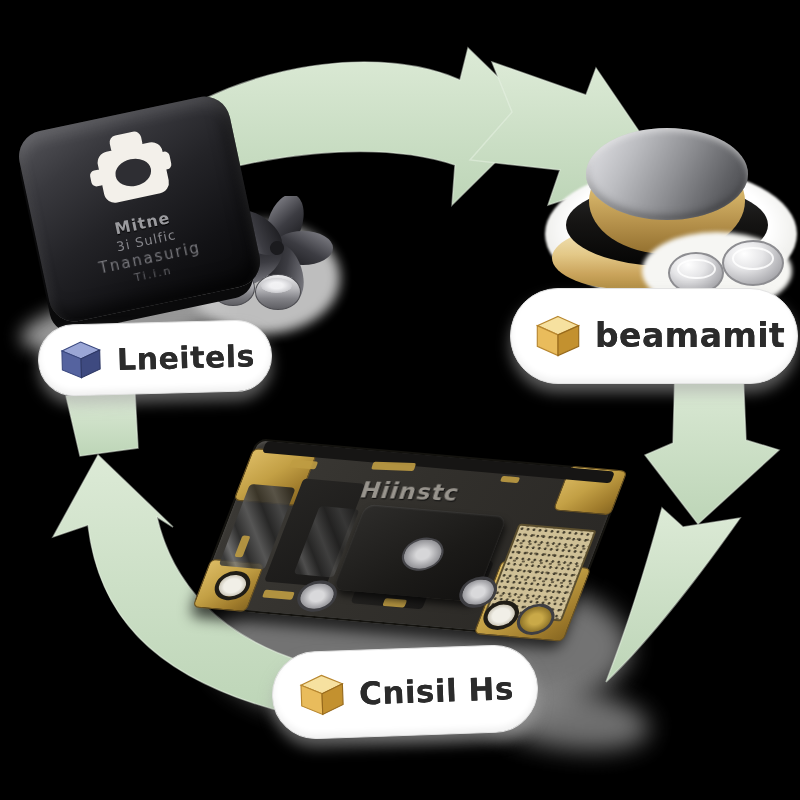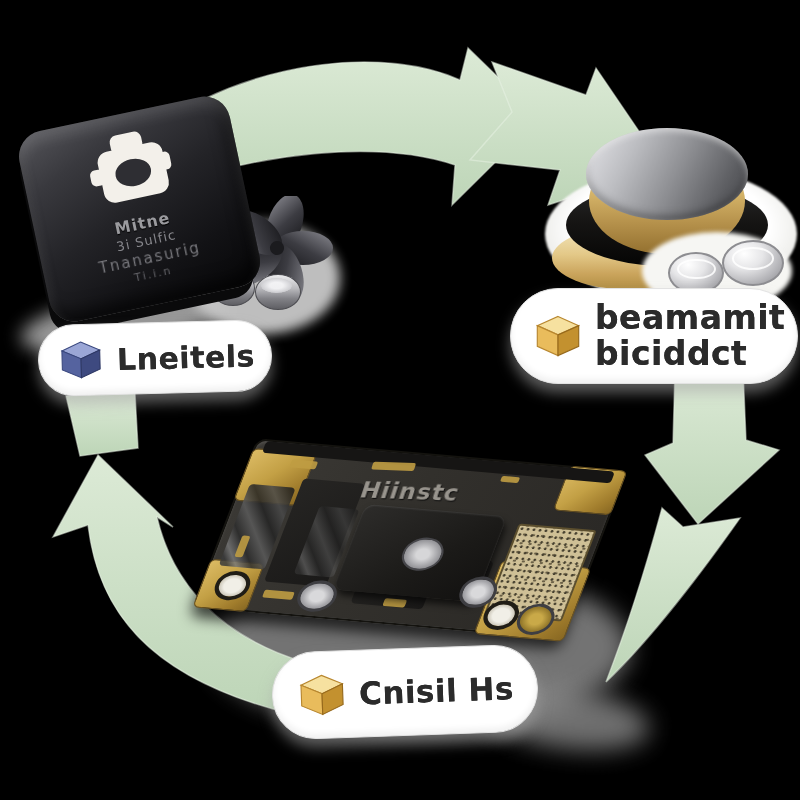--- a/index.html
+++ b/index.html
@@ -220,21 +220,20 @@
   </div>
 
   <div class="pill l-right">
     <svg class="cube" width="46" height="46" viewBox="0 0 40 40">
       <polygon points="20,3 38,11 20,19 2,11" fill="#f6e1a0" stroke="#b8872f" stroke-width="1"></polygon>
       <polygon points="2,11 20,19 20,37 2,29" fill="#e9bc5c" stroke="#b8872f" stroke-width="1"></polygon>
       <polygon points="38,11 38,29 20,37 20,19" fill="#c3912f" stroke="#96691c" stroke-width="1"></polygon>
     </svg>
     <span class="pill-text">
       <span style="display:block;">beamamit</span>
-      <span style="display:block;">biciddct</span>
     </span>
   </div>
 
   <div class="pill l-bottom">
     <svg class="cube" width="46" height="46" viewBox="0 0 40 40">
       <polygon points="20,3 38,11 20,19 2,11" fill="#f6e1a0" stroke="#b8872f" stroke-width="1"></polygon>
       <polygon points="2,11 20,19 20,37 2,29" fill="#e9bc5c" stroke="#b8872f" stroke-width="1"></polygon>
       <polygon points="38,11 38,29 20,37 20,19" fill="#c3912f" stroke="#96691c" stroke-width="1"></polygon>
     </svg>
     <span class="pill-text">Cnisil Hs</span>

